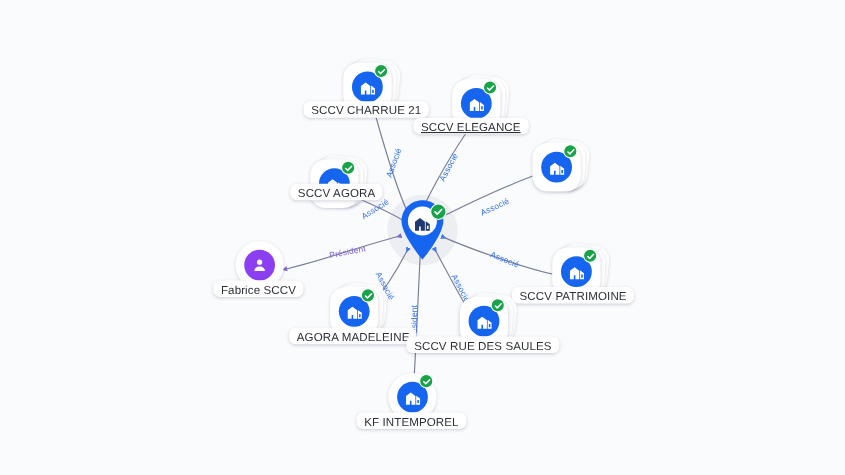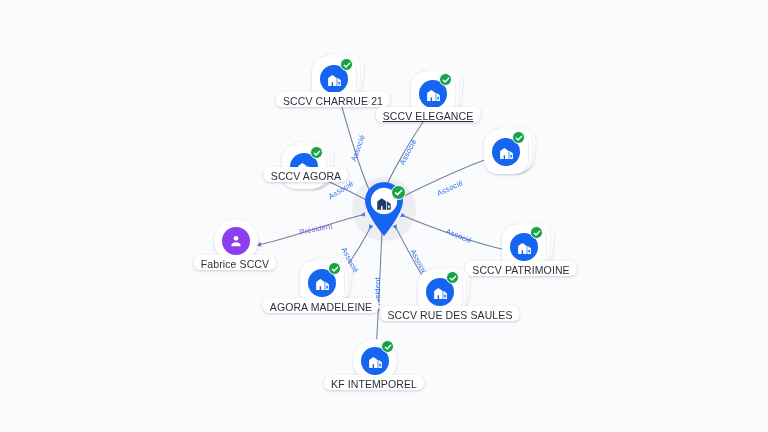--- a/index.html
+++ b/index.html
@@ -264,21 +264,21 @@
             </svg>
         </div>
         <div class="check">
           <svg width="8" height="8" viewBox="0 0 24 24" fill="none" stroke="#ffffff" stroke-width="4.2" stroke-linecap="round" stroke-linejoin="round">
               <path d="M4 12.5l5.2 5.2L20 6.5"></path>
             </svg>
         </div>
       </div>
     </div>
   </div>
-  <div class="nlabel" style="left:450px;top:306px;">SCCV RUE DES SAULES</div>
+  <div class="nlabel" style="left:439px;top:306px;">SCCV RUE DES SAULES</div>
 
   <div class="node" style="left:375px;top:361px;">
     <div class="stack">
       <div class="card s1 round">
         <div class="icon-circle">
           <svg width="17" height="17" viewBox="0 0 24 24" fill="#ffffff">
               <path d="M3 21V10l6-4.5L15 10v11h-5v-5H8v5H3zm13 0V9.5l5 3.7V21h-5zm1.5-2h2v-4h-2v4z"></path>
             </svg>
         </div>
         <div class="check">

